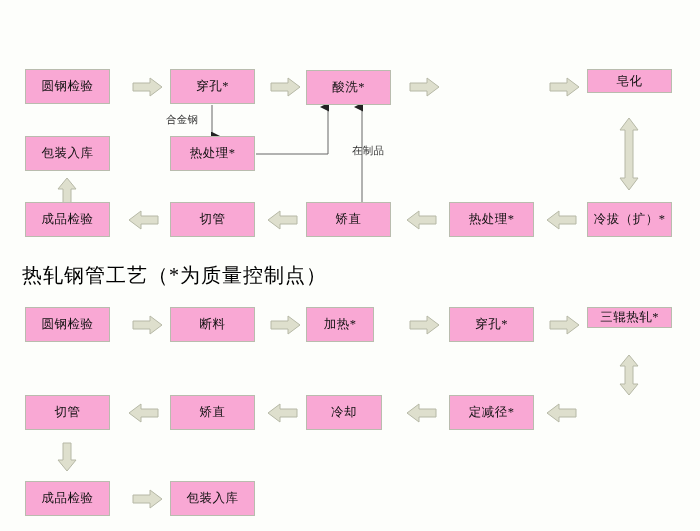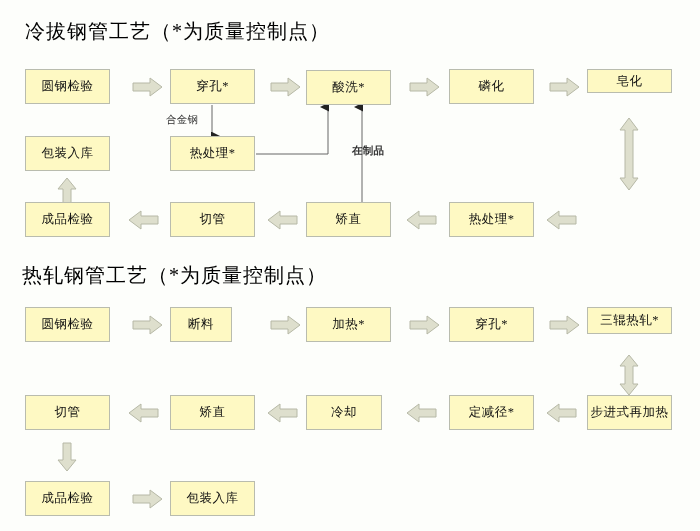--- a/index.html
+++ b/index.html
@@ -19,21 +19,21 @@
     font-size:20px;
     font-weight:400;
     letter-spacing:1px;
     white-space:nowrap;
     color:#000;
   }
 
   .node{
     position:absolute;
     box-sizing:border-box;
-    background:#fef9c3;
+    background:#f9a8d4;
     border:1px solid #b9bcae;
     display:flex;
     align-items:center;
     justify-content:center;
     font-size:12.5px;
     line-height:1;
     color:#111;
     white-space:nowrap;
     letter-spacing:0.5px;
   }
@@ -72,51 +72,49 @@
 
     <g>
       <path d="M256,154 L328,154 L328,107" stroke="#666" stroke-width="1" fill="none" marker-end="url(#tri-up)"></path>
     </g>
 
     <g>
       <path d="M362,202 L362,107" stroke="#666" stroke-width="1" fill="none" marker-end="url(#tri-up)"></path>
     </g>
   </svg>
 
-  <div class="title" style="left:25px;top:18px;">冷拔钢管工艺（*为质量控制点）</div>
 
   <div class="node" style="left:25px;top:69px;width:85px;height:35px;">圆钢检验</div>
   <div class="arrow" style="left:133px;top:78px;">
     <svg width="30" height="18" viewBox="0 0 30 18">
       <path class="ar-fill" d="M0,5 L17,5 L17,0 L29,9 L17,18 L17,13 L0,13 Z"></path>
     </svg>
   </div>
   <div class="node" style="left:170px;top:69px;width:85px;height:35px;">穿孔*</div>
   <div class="arrow" style="left:271px;top:78px;">
     <svg width="30" height="18" viewBox="0 0 30 18">
       <path class="ar-fill" d="M0,5 L17,5 L17,0 L29,9 L17,18 L17,13 L0,13 Z"></path>
     </svg>
   </div>
   <div class="node" style="left:306px;top:70px;width:85px;height:35px;">酸洗*</div>
   <div class="arrow" style="left:410px;top:78px;">
     <svg width="30" height="18" viewBox="0 0 30 18">
       <path class="ar-fill" d="M0,5 L17,5 L17,0 L29,9 L17,18 L17,13 L0,13 Z"></path>
     </svg>
   </div>
-  <div class="node" style="left:449px;top:69px;width:85px;height:35px;">磷化</div>
   <div class="arrow" style="left:550px;top:78px;">
     <svg width="30" height="18" viewBox="0 0 30 18">
       <path class="ar-fill" d="M0,5 L17,5 L17,0 L29,9 L17,18 L17,13 L0,13 Z"></path>
     </svg>
   </div>
   <div class="node" style="left:587px;top:69px;width:85px;height:24px;">皂化</div>
 
   <div class="edge-label" style="left:166px;top:113px;">合金钢</div>
 
-  <div class="edge-label" style="left:352px;top:144px;font-weight:bold;">在制品</div>
+  <div class="edge-label" style="left:352px;top:144px;">在制品</div>
 
   <div class="node" style="left:25px;top:136px;width:85px;height:35px;">包装入库</div>
   <div class="node" style="left:170px;top:136px;width:85px;height:35px;">热处理*</div>
 
   <div class="arrow" style="left:58px;top:178px;">
     <svg width="18" height="28" viewBox="0 0 18 28">
       <path class="ar-fill" d="M5,27 L5,11 L0,11 L9,0 L18,11 L13,11 L13,27 Z"></path>
     </svg>
   </div>
 
@@ -143,48 +141,49 @@
     <svg width="30" height="18" viewBox="0 0 30 18">
       <path class="ar-fill" d="M30,5 L13,5 L13,0 L1,9 L13,18 L13,13 L30,13 Z"></path>
     </svg>
   </div>
   <div class="node" style="left:449px;top:202px;width:85px;height:35px;">热处理*</div>
   <div class="arrow" style="left:546px;top:211px;">
     <svg width="30" height="18" viewBox="0 0 30 18">
       <path class="ar-fill" d="M30,5 L13,5 L13,0 L1,9 L13,18 L13,13 L30,13 Z"></path>
     </svg>
   </div>
+  <div class="node" style="left:587px;top:202px;width:85px;height:35px;">冷拔（扩）*</div>
 
   <div class="title" style="left:22px;top:262px;">热轧钢管工艺（*为质量控制点）</div>
 
   <div class="node" style="left:25px;top:307px;width:85px;height:35px;">圆钢检验</div>
   <div class="arrow" style="left:133px;top:316px;">
     <svg width="30" height="18" viewBox="0 0 30 18">
       <path class="ar-fill" d="M0,5 L17,5 L17,0 L29,9 L17,18 L17,13 L0,13 Z"></path>
     </svg>
   </div>
-  <div class="node" style="left:170px;top:307px;width:62px;height:35px;">断料</div>
+  <div class="node" style="left:170px;top:307px;width:85px;height:35px;">断料</div>
   <div class="arrow" style="left:271px;top:316px;">
     <svg width="30" height="18" viewBox="0 0 30 18">
       <path class="ar-fill" d="M0,5 L17,5 L17,0 L29,9 L17,18 L17,13 L0,13 Z"></path>
     </svg>
   </div>
-  <div class="node" style="left:306px;top:307px;width:85px;height:35px;">加热*</div>
+  <div class="node" style="left:306px;top:307px;width:68px;height:35px;">加热*</div>
   <div class="arrow" style="left:410px;top:316px;">
     <svg width="30" height="18" viewBox="0 0 30 18">
       <path class="ar-fill" d="M0,5 L17,5 L17,0 L29,9 L17,18 L17,13 L0,13 Z"></path>
     </svg>
   </div>
   <div class="node" style="left:449px;top:307px;width:85px;height:35px;">穿孔*</div>
   <div class="arrow" style="left:550px;top:316px;">
     <svg width="30" height="18" viewBox="0 0 30 18">
       <path class="ar-fill" d="M0,5 L17,5 L17,0 L29,9 L17,18 L17,13 L0,13 Z"></path>
     </svg>
   </div>
-  <div class="node" style="left:587px;top:307px;width:85px;height:27px;">三辊热轧*</div>
+  <div class="node" style="left:587px;top:307px;width:85px;height:21px;">三辊热轧*</div>
 
   <div class="arrow" style="left:620px;top:355px;">
     <svg width="18" height="40" viewBox="0 0 18 40">
       <path class="ar-fill" d="M9,0 L18,11 L13,11 L13,29 L18,29 L9,40 L0,29 L5,29 L5,11 L0,11 Z"></path>
     </svg>
   </div>
 
   <div class="node" style="left:25px;top:395px;width:85px;height:35px;">切管</div>
   <div class="arrow" style="left:128px;top:404px;">
     <svg width="30" height="18" viewBox="0 0 30 18">
@@ -202,21 +201,20 @@
     <svg width="30" height="18" viewBox="0 0 30 18">
       <path class="ar-fill" d="M30,5 L13,5 L13,0 L1,9 L13,18 L13,13 L30,13 Z"></path>
     </svg>
   </div>
   <div class="node" style="left:449px;top:395px;width:85px;height:35px;">定减径*</div>
   <div class="arrow" style="left:546px;top:404px;">
     <svg width="30" height="18" viewBox="0 0 30 18">
       <path class="ar-fill" d="M30,5 L13,5 L13,0 L1,9 L13,18 L13,13 L30,13 Z"></path>
     </svg>
   </div>
-  <div class="node" style="left:587px;top:395px;width:85px;height:35px;">步进式再加热</div>
 
   <div class="arrow" style="left:58px;top:443px;">
     <svg width="18" height="28" viewBox="0 0 18 28">
       <path class="ar-fill" d="M5,0 L13,0 L13,17 L18,17 L9,28 L0,17 L5,17 Z"></path>
     </svg>
   </div>
 
   <div class="node" style="left:25px;top:481px;width:85px;height:35px;">成品检验</div>
   <div class="arrow" style="left:133px;top:490px;">
     <svg width="30" height="18" viewBox="0 0 30 18">

